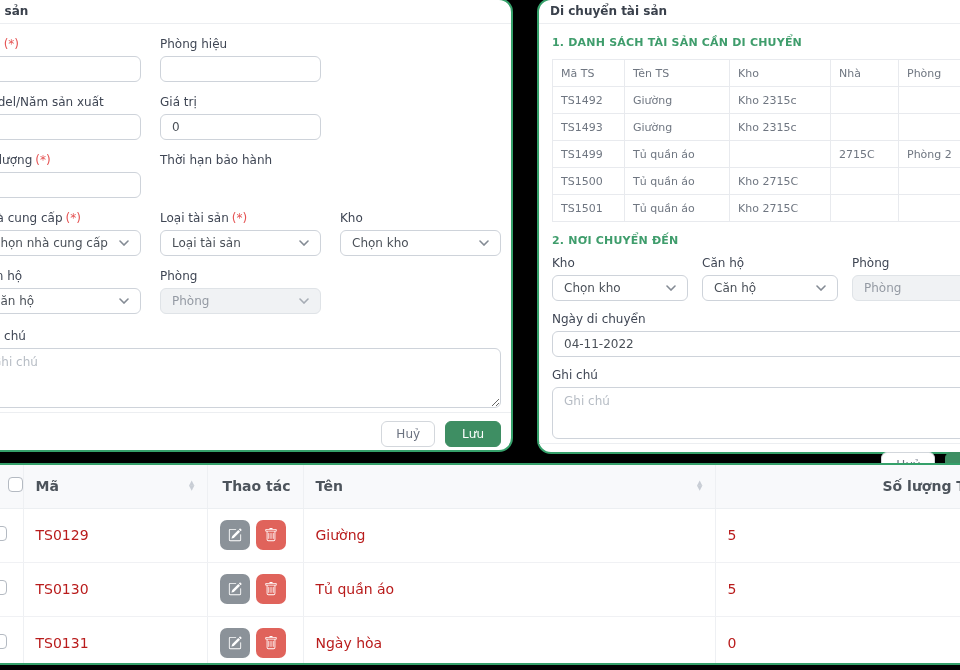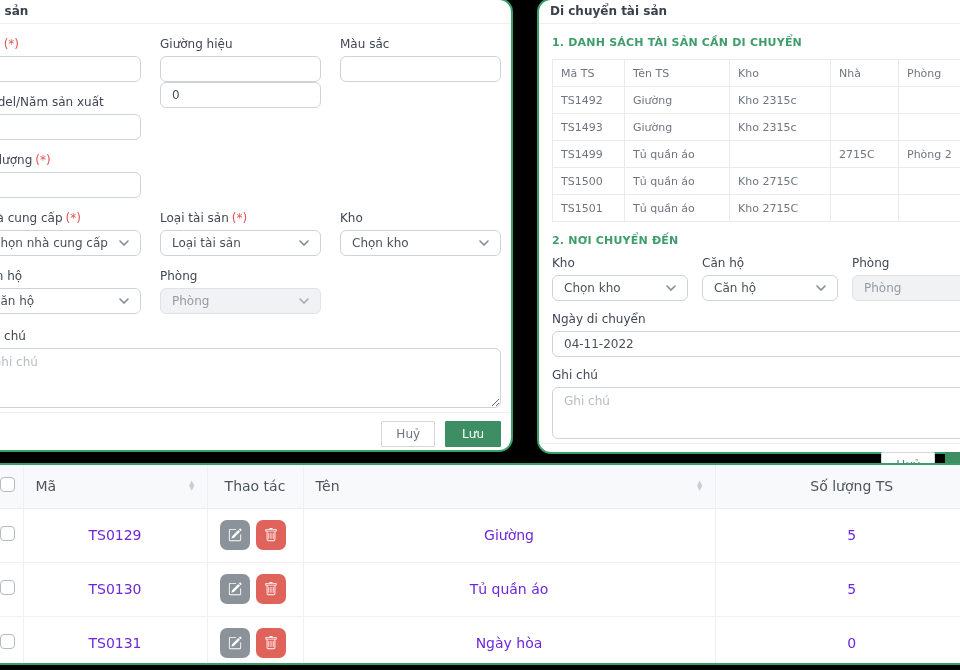--- a/index.html
+++ b/index.html
@@ -9,21 +9,21 @@
 
   
   .modal { position:absolute; background:#fff; border:2px solid #35a06a; border-radius:14px;
            display:flex; flex-direction:column; }
   .mhead { flex:0 0 24px; line-height:22px; padding:0 11px; border-bottom:1px solid #eceef1;
            font-size:12px; font-weight:600; color:#3a414c; }
   .mbody { flex:1 1 auto; }
   .mfooter { border-top:1px solid #eceef1; padding:8px 10px; display:flex;
              justify-content:flex-end; gap:10px; align-items:center; }
 
-  .btn { height:26px; border-radius:1px; font-size:12px; display:inline-flex; align-items:center;
+  .btn { height:26px; border-radius:6px; font-size:12px; display:inline-flex; align-items:center;
          justify-content:center; cursor:pointer; font-family:inherit; }
   .btn-cancel { background:#fff; border:1px solid #d3d7dc; color:#6b7280; padding:0 14px; }
   .btn-save { background:#3e8e63; border:1px solid #3e8e63; color:#fff; padding:0 16px; }
 
   .lbl { margin:12px 0 4px; font-size:12px; color:#3f4654; line-height:16px; }
   .star { color:#e55353; margin-left:3px; }
   .inp { width:100%; height:26px; border:1px solid #ced3da; border-radius:6px; padding:0 11px;
          font-size:12px; color:#4a5058; font-family:inherit; outline:none; background:#fff; }
   .inp::placeholder, textarea::placeholder { color:#b6bcc4; }
   textarea.inp { height:60px; padding:6px 11px; resize:both; line-height:15px; }
@@ -47,23 +47,23 @@
              font-size:11px; color:#6f7681; }
   table.mv th, table.mv td { border:1px solid #e8eaee; padding:6px 8px; font-weight:400;
              text-align:left; white-space:nowrap; overflow:hidden; height:27px; }
   .dest-row { display:grid; grid-template-columns:136px 136px 1fr; gap:0 14px; }
   #move-modal textarea.inp { height:52px; }
 
   
   #assets-card { position:absolute; left:-30px; top:463px; width:1020px; height:202px;
                  background:#fff; border:2px solid #35a06a; border-radius:14px; overflow:hidden; }
   table.assets { border-collapse:collapse; table-layout:fixed; width:1016px; font-size:14px; }
-  table.assets th { background:#f8f9fb; height:43px; font-weight:400; color:#4d545c;
-                    text-align:center; border-bottom:1px solid #eceff2; }
-  table.assets td { height:54px; border-bottom:1px solid #f0f1f4; color:#6d28d9;text-align:center; }
+  table.assets th { background:#f8f9fb; height:43px; font-weight:700; color:#4d545c;
+                    text-align:right; border-bottom:1px solid #eceff2; }
+  table.assets td { height:54px; border-bottom:1px solid #f0f1f4; color:#b91c1c; }
   table.assets th, table.assets td { border-right:1px solid #eef0f3; padding:0 12px; }
   table.assets th:last-child, table.assets td:last-child { border-right:none; }
   .th-flex { display:flex; align-items:center; justify-content:space-between; }
   .sort { display:inline-flex; flex-direction:column; font-size:7px; line-height:5px;
           color:#c8cdd5; cursor:pointer; }
   .cb { display:inline-block; width:15px; height:15px; border:1.5px solid #b4bac2;
         border-radius:4px; background:#fff; margin-left:20px; cursor:pointer; }
   .code { color:#55a377; font-weight:500; }
   .qty { color:#6b7280; }
   .act-wrap { display:flex; gap:6px; align-items:center; }
@@ -79,43 +79,41 @@
 
   <div class="modal" id="asset-modal">
     <div class="mhead">Tài sản</div>
     <div class="mbody">
       <div class="frow">
         <div>
           <div class="lbl"><span>Tên</span><span class="star">(*)</span></div>
           <input class="inp" style="">
         </div>
         <div>
-          <div class="lbl"><span>Giường hiệu</span></div>
-          <input class="inp" style="">
-        </div>
-        <div>
-          <div class="lbl"><span>Màu sắc</span></div>
+          <div class="lbl"><span>Phòng hiệu</span></div>
           <input class="inp" style="">
         </div>
       </div>
       <div class="frow">
         <div>
           <div class="lbl"><span>Model/Năm sản xuất</span></div>
           <input class="inp" style="">
         </div>
         <div>
+          <div class="lbl"><span>Giá trị</span></div>
           <input class="inp" value="0" style="">
         </div>
       </div>
       <div class="frow">
         <div>
           <div class="lbl"><span>Số lượng</span><span class="star">(*)</span></div>
           <input class="inp" style="">
         </div>
         <div>
+          <div class="lbl"><span>Thời hạn bảo hành</span></div>
         </div>
       </div>
       <div class="frow">
         <div>
           <div class="lbl"><span>Nhà cung cấp</span><span class="star">(*)</span></div>
           <div class="select">
             <span>Chọn nhà cung cấp</span>
             <svg class="chev" width="10" height="6" viewBox="0 0 10 6" fill="none" stroke="#848b94" stroke-width="1.6" stroke-linecap="round">
                 <path d="M1 1l4 4 4-4"></path>
               </svg>

